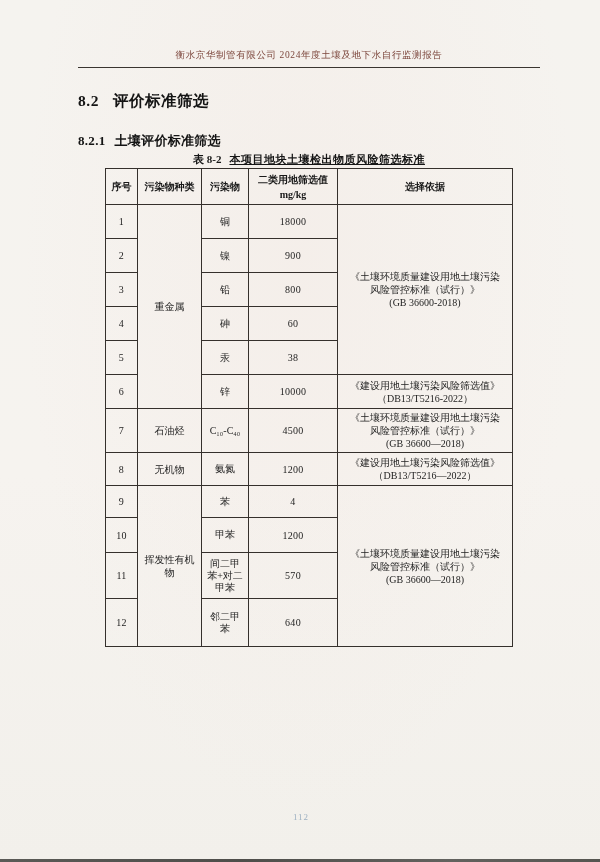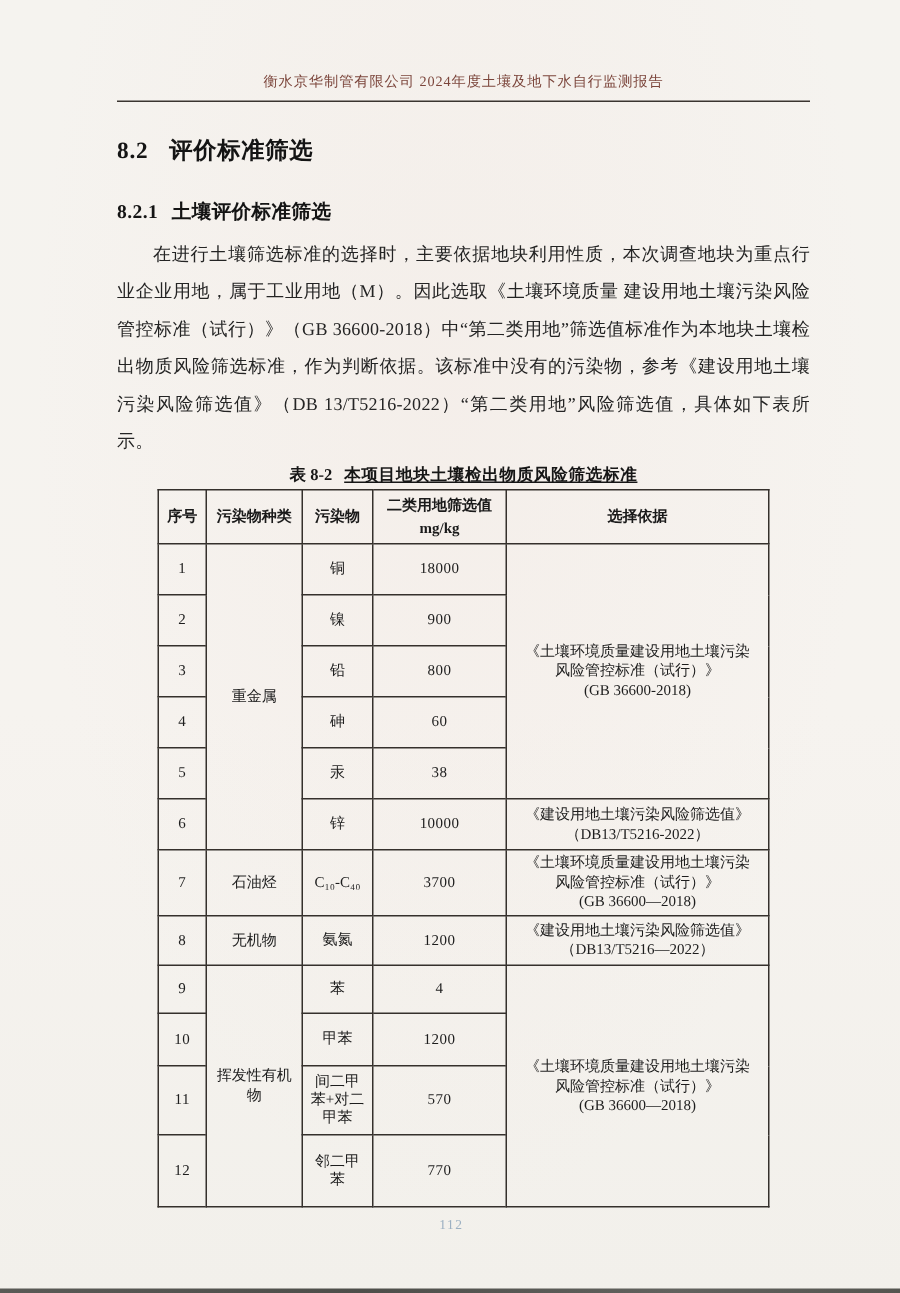--- a/index.html
+++ b/index.html
@@ -143,21 +143,20 @@
   </div>
 
   <div class="h1">
     <span class="h-num">8.2</span><span>评价标准筛选</span>
   </div>
 
   <div class="h2">
     <span class="h-num">8.2.1</span><span>土壤评价标准筛选</span>
   </div>
 
-  <p class="body-par">在进行土壤筛选标准的选择时，主要依据地块利用性质，本次调查地块为重点行业企业用地，属于工业用地（M）。因此选取《土壤环境质量 建设用地土壤污染风险管控标准（试行）》（GB 36600-2018）中“第二类用地”筛选值标准作为本地块土壤检出物质风险筛选标准，作为判断依据。该标准中没有的污染物，参考《建设用地土壤污染风险筛选值》（DB 13/T5216-2022）“第二类用地”风险筛选值，具体如下表所示。</p>
 
   <div class="tbl-caption">
     <span class="cap-label">表 8-2</span><span class="cap-title">本项目地块土壤检出物质风险筛选标准</span>
   </div>
 
   <table class="screen">
     <colgroup>
       <col style="width:32px">
         <col style="width:64px">
         <col style="width:47px">
@@ -214,21 +213,21 @@
         <td class="cell-value">10000</td>
         <td class="cell-basis">
           <div>《建设用地土壤污染风险筛选值》</div>
           <div>（DB13/T5216-2022）</div>
         </td>
       </tr>
       <tr class="rh-7">
         <td class="cell-no">7</td>
         <td class="cell-category">石油烃</td>
         <td class="cell-pollutant">C₁₀-C₄₀</td>
-        <td class="cell-value">3700</td>
+        <td class="cell-value">4500</td>
         <td class="cell-basis">
           <div>《土壤环境质量建设用地土壤污染</div>
           <div>风险管控标准（试行）》</div>
           <div>(GB 36600—2018)</div>
         </td>
       </tr>
       <tr class="rh-8">
         <td class="cell-no">8</td>
         <td class="cell-category">无机物</td>
         <td class="cell-pollutant">氨氮</td>
@@ -265,21 +264,21 @@
           <div>甲苯</div>
         </td>
         <td class="cell-value">570</td>
       </tr>
       <tr class="rh-12">
         <td class="cell-no">12</td>
         <td class="cell-pollutant">
           <div>邻二甲</div>
           <div>苯</div>
         </td>
-        <td class="cell-value">770</td>
+        <td class="cell-value">640</td>
       </tr>
     </tbody>
   </table>
 
   <div class="footer">
     <span class="page-number">112</span>
   </div>
 
   <div class="scan-edge"></div>
 </div>

